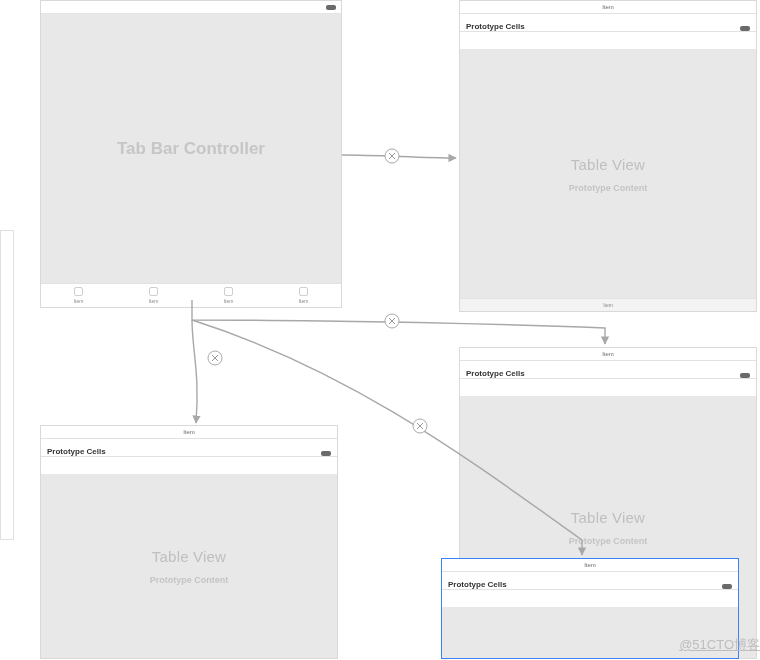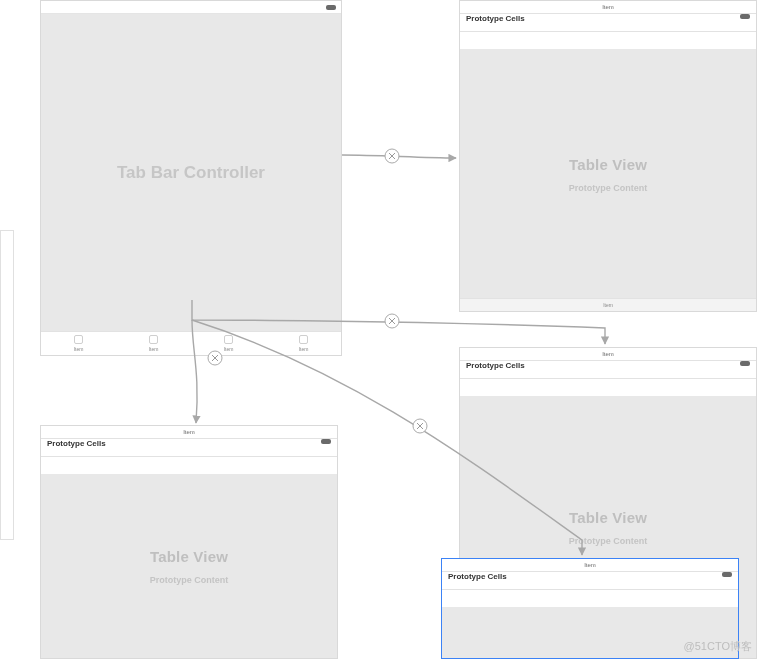--- a/index.html
+++ b/index.html
@@ -29,38 +29,38 @@
   }
   .proto-header {
     height: 18px;
     background: #ffffff;
     border-bottom: 1px solid #e2e2e2;
     font-size: 8px;
     font-weight: 600;
     color: #333;
     padding: 0 6px;
     display: flex;
-    align-items: flex-start;
+    align-items: flex-end;
     justify-content: space-between;
   }
   .chev {
     width: 10px; height: 5px; border-radius: 2px;
     background: #6a6a6a;
   }
   .tableview-body {
     flex: 1;
     background: #e8e8e8;
     display: flex;
     flex-direction: column;
     align-items: center;
     justify-content: center;
   }
   .tableview-body .title {
     font-size: 15px;
-    font-weight: 700;
+    font-weight: 400;
     color: #bfbfbf;
     letter-spacing: 0.2px;
   }
   .tableview-body .sub {
     font-size: 9px;
     font-weight: 600;
     color: #c4c4c4;
     margin-top: 10px;
   }
   .tableview-footer {
@@ -113,24 +113,25 @@
     border: 1px solid #e0e0e0;
     background: #fff;
   }
 
   .selected {
     border: 1px solid #3b82f6;
   }
 
   .watermark {
     position: absolute;
-    right: 8px;
+    right: 0;
     bottom: 6px;
-    font-size: 11px;
+    font-size: 13px;
     color: #bdbdbd;
+    text-decoration: underline;
   }
 
   svg.links {
     position: absolute;
     left: 0; top: 0;
     width: 760px; height: 660px;
     pointer-events: none;
   }
   .segue-circle {
     fill: #ffffff;
@@ -149,21 +150,21 @@
     right: 5px;
     top: 4px;
   }
 </style>
 </head>
 <body>
 
 <div class="snippet" style="left:0; top:230px; width:14px; height:310px; border-right:1px solid #e0e0e0;">
 </div>
 
-<div class="scene" style="left:40px; top:0px; width:302px; height:356px;">
+<div class="scene" style="left:40px; top:0px; width:302px; height:308px;">
   <div style="position:relative; height:13px; border-bottom:1px solid #e5e5e5;">
     <span class="status-right"></span>
   </div>
   <div class="tabbar-body">
     <div class="big">Tab Bar Controller</div>
   </div>
   <div class="tabbar-tabs">
     <div class="tab">
         <div class="dot"></div>
         <span>Item</span>

